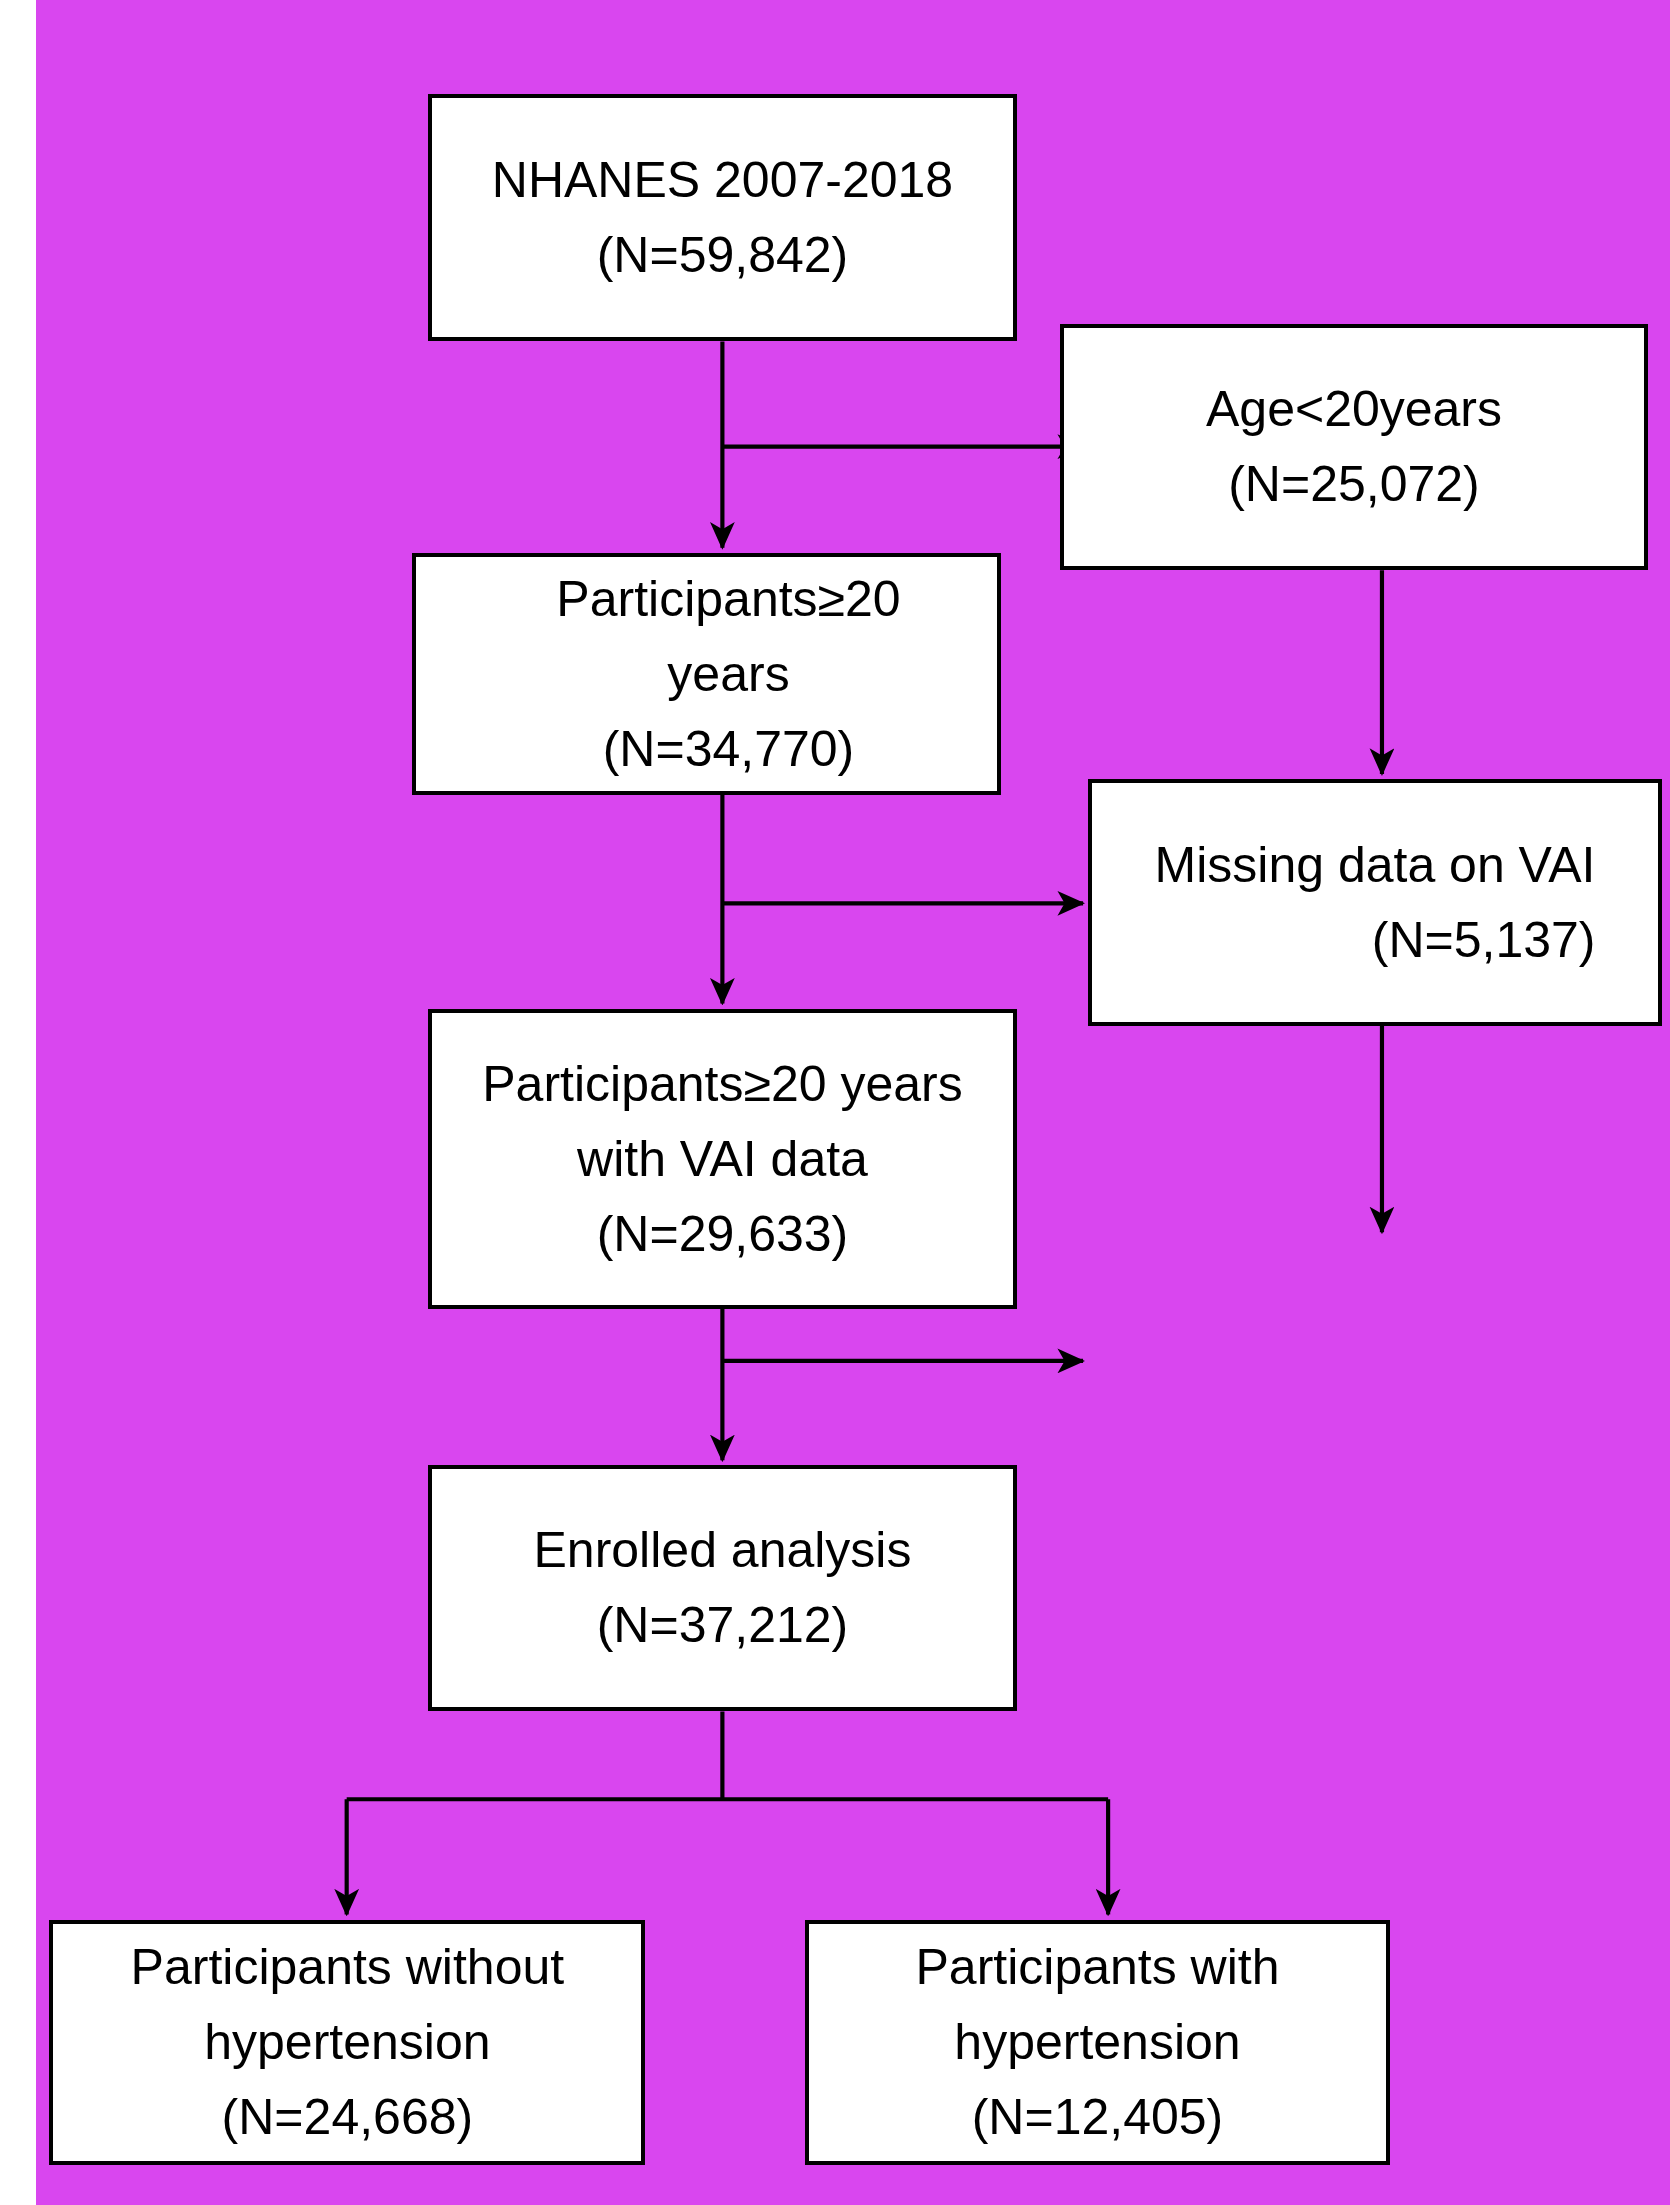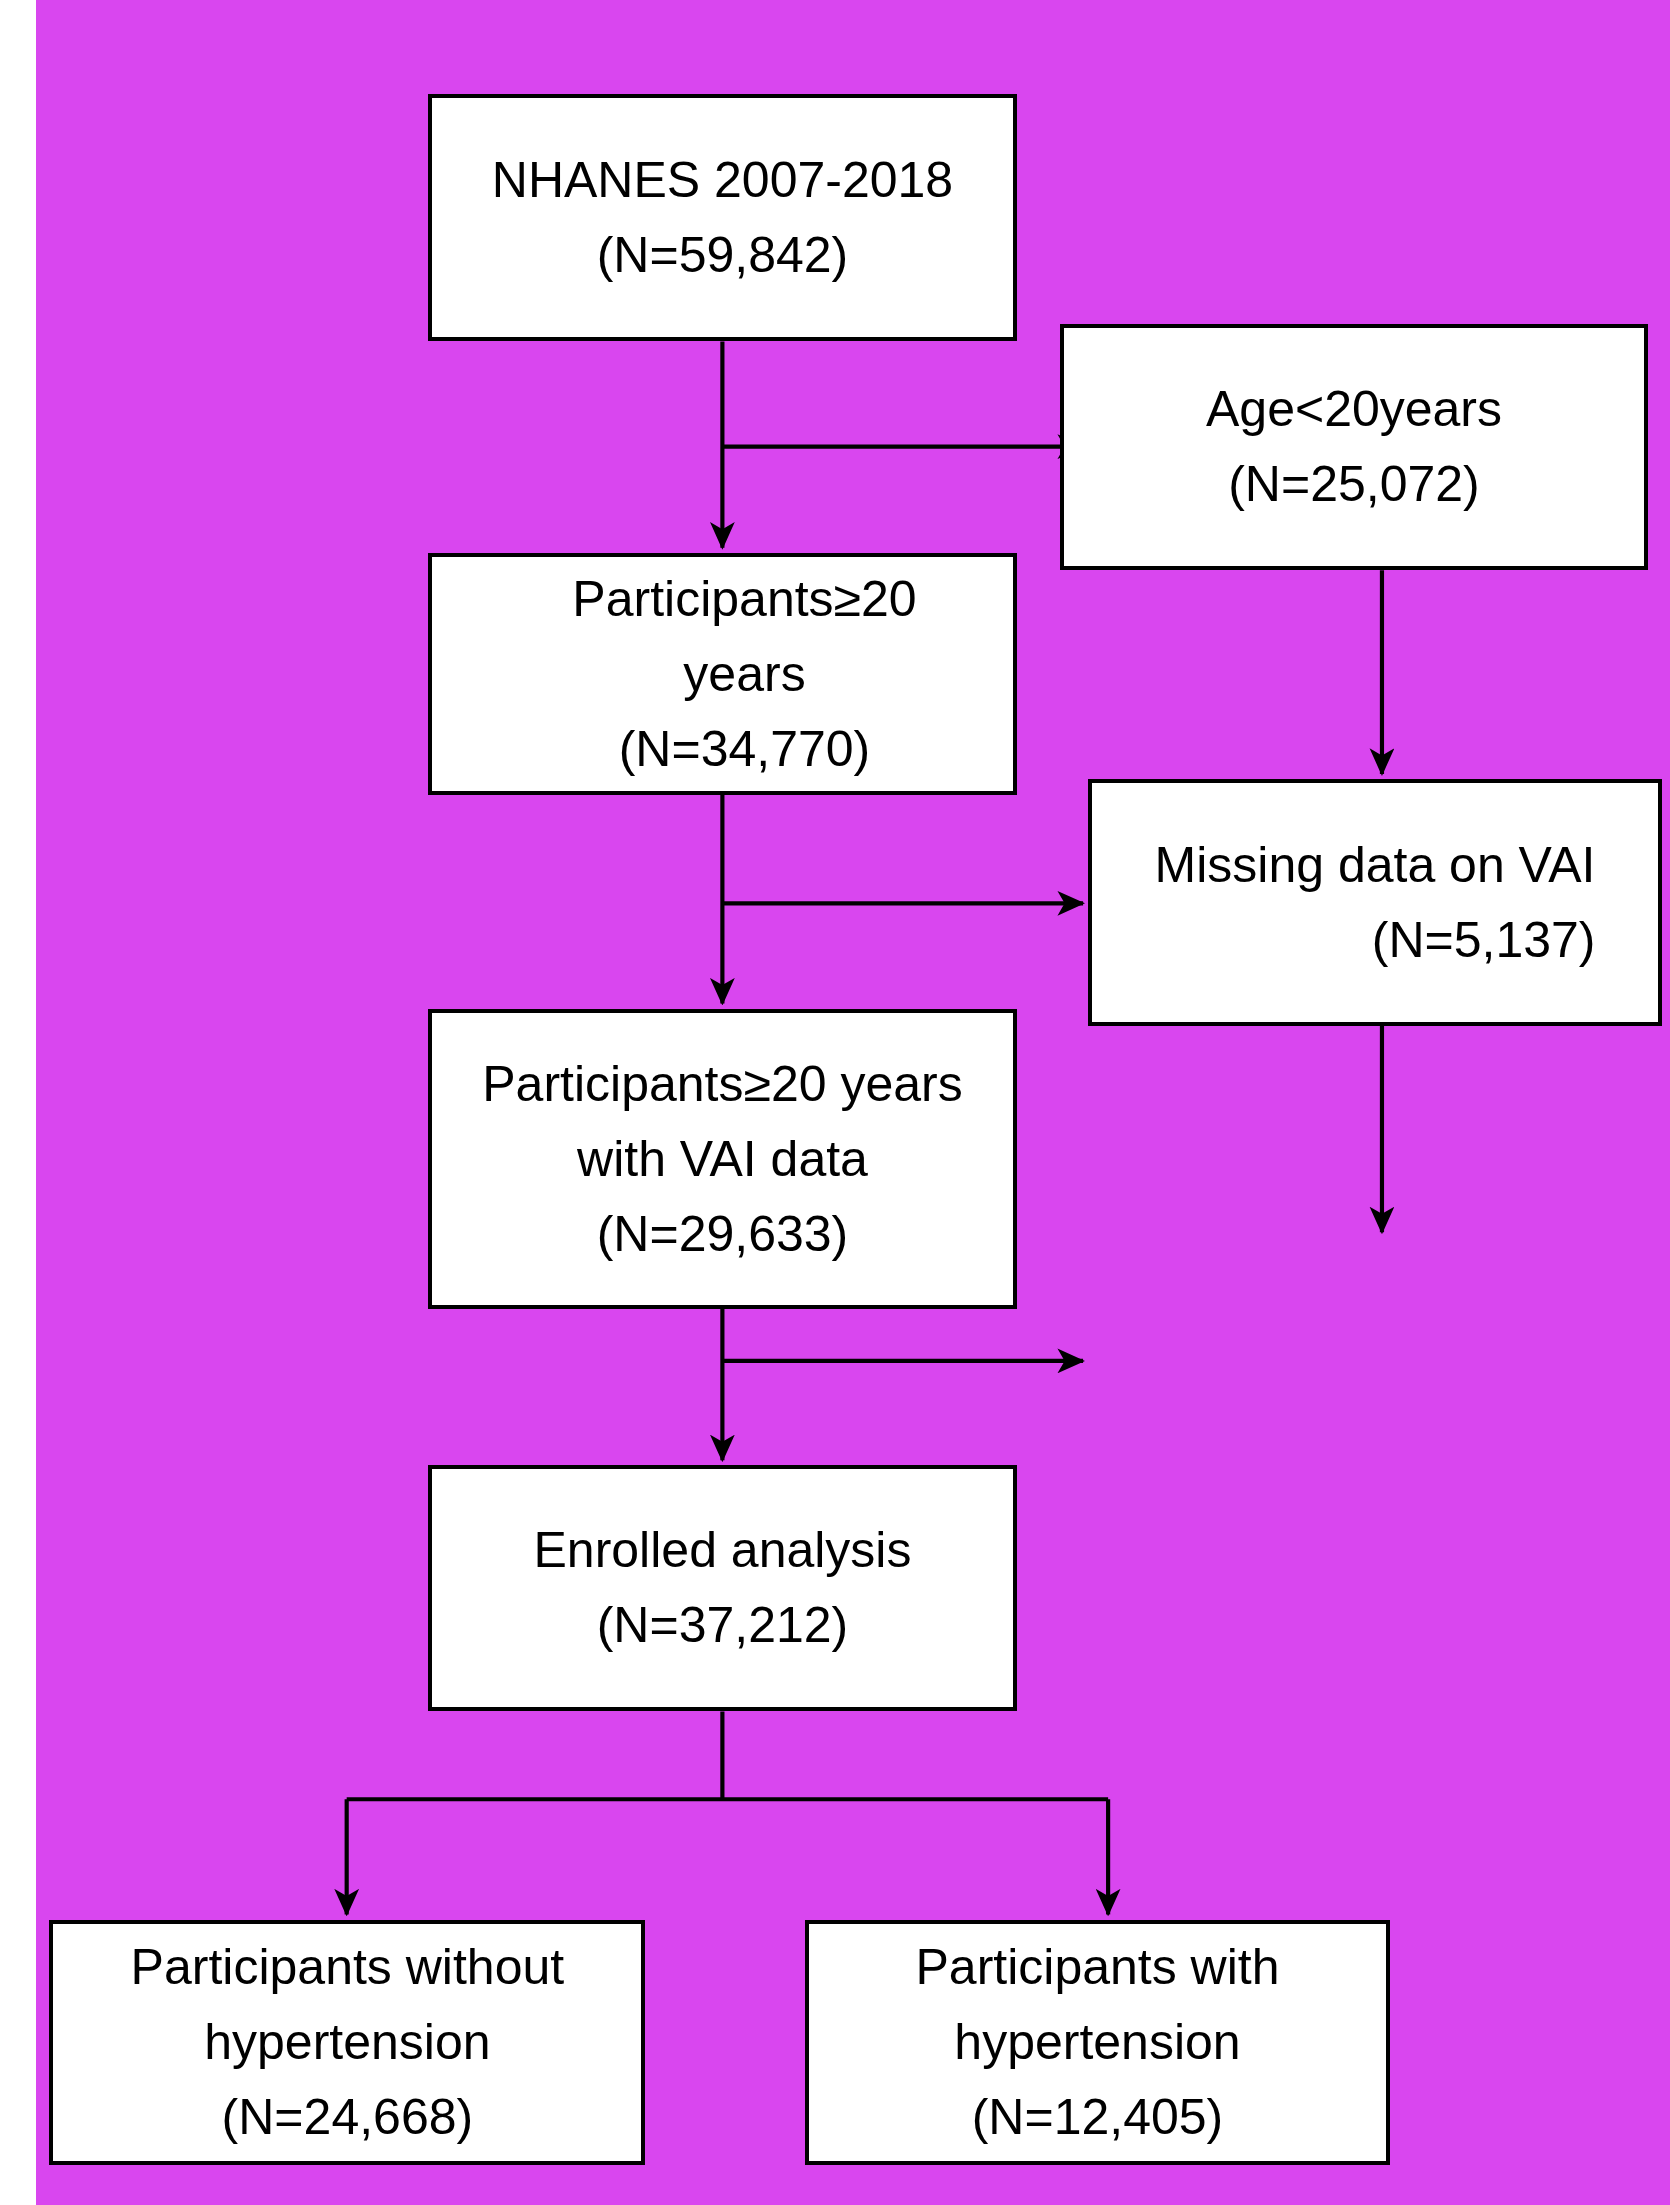--- a/index.html
+++ b/index.html
@@ -26,21 +26,21 @@
     align-items: center;
     justify-content: center;
     text-align: center;
     white-space: pre-line;
     font-size: 50px;
     line-height: 75px;
     font-weight: 400;
   }
   #n-total       { left: 392px;  top: 94px;  width: 589px; height: 247px; }
   #n-age         { left: 1024px; top: 324px;  width: 588px; height: 246px; }
-  #n-adults      { left: 392px;  top: 553px;  width: 589px; height: 242px; padding-left: 44px; }
+  #n-adults      { left: 376px;  top: 553px;  width: 589px; height: 242px; padding-left: 44px; }
   #n-vai-missing { left: 1052px; top: 779px;  width: 574px; height: 247px; text-align: right; }
   #n-vai-data    { left: 392px;  top: 1009px; width: 589px; height: 300px; }
   #n-bp-missing  { left: 1052px; top: 1237px; width: 588px; height: 247px; }
   #n-enrolled    { left: 392px;  top: 1465px; width: 589px; height: 246px; }
   #n-no-htn      { left: 13.4px;   top: 1920px; width: 596px; height: 245px; }
   #n-htn         { left: 769px;  top: 1920px; width: 585px; height: 245px; }
 </style>
 </head>
 <body>
 

